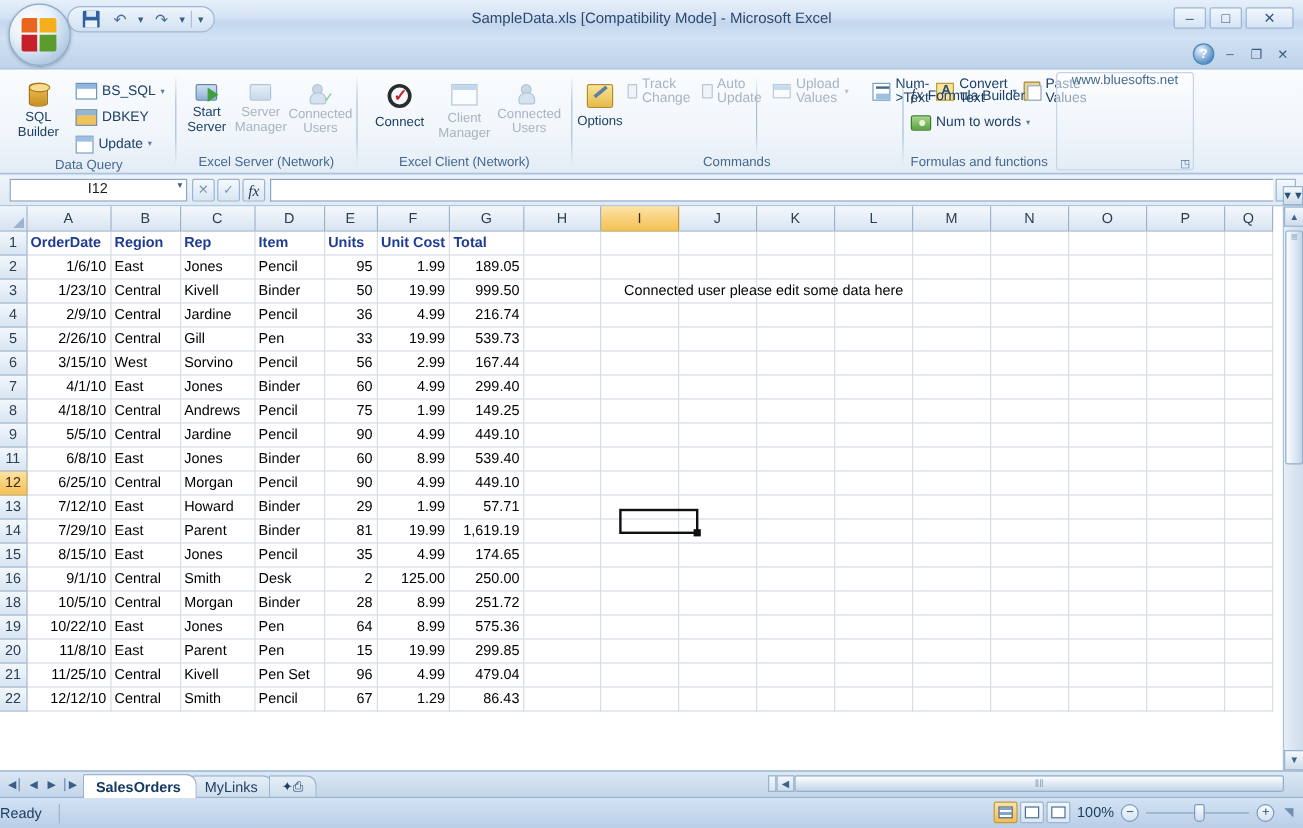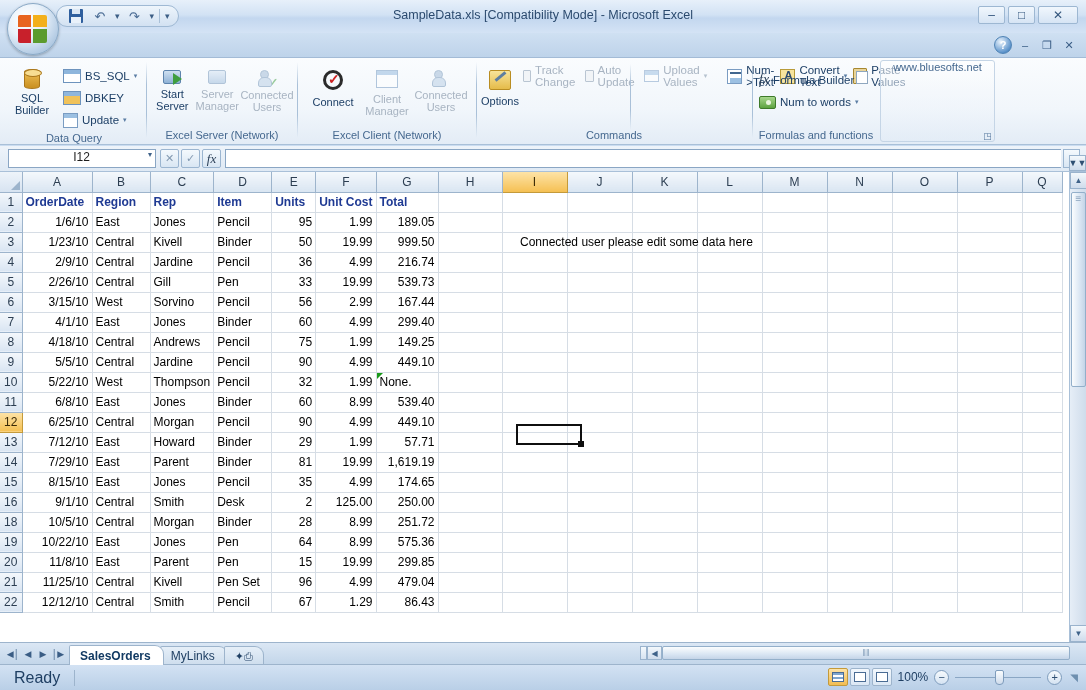--- a/index.html
+++ b/index.html
@@ -397,21 +397,21 @@
     display:flex;align-items:center;justify-content:center; color:#8aa3bd; font-size:9px;
   }
 
   
   .statusbar {
     position: absolute; left: 0; top: 664px; width: 1086px; height: 26px;
     background: linear-gradient(to bottom,#d3e2f3,#b9cfe7);
     border-top: 1px solid #9db4cc;
     display:flex; align-items:center;
   }
-  .status-text { margin-left: 14px; font-size: 16px; color:#1f3f63; }
+  .status-text { font-size: 12px; color:#1f3f63; }
   .status-sep { width:1px; height:16px; background:#9db4cc; margin-left:14px; }
   .status-right {
     position:absolute; right: 8px; top: 3px; display:flex; align-items:center; gap: 6px;
   }
   .viewbtns { display:flex; gap:2px; }
   .vbtn {
     width: 20px; height: 18px; border: 1px solid #9db4cc; border-radius:2px;
     background: linear-gradient(to bottom,#f2f7fc,#dbe7f4);
     display:flex;align-items:center;justify-content:center;
   }
@@ -859,40 +859,20 @@
             <td class="cell"></td>
             <td class="cell"></td>
             <td class="cell"></td>
             <td class="cell"></td>
             <td class="cell"></td>
             <td class="cell"></td>
             <td class="cell"></td>
             <td class="cell"></td>
           </tr>
           <tr>
-            <td class="rowhdr">10</td>
-            <td class="cell r">5/22/10</td>
-            <td class="cell">West</td>
-            <td class="cell">Thompson</td>
-            <td class="cell">Pencil</td>
-            <td class="cell r">32</td>
-            <td class="cell r">1.99</td>
-            <td class="cell err">None.</td>
-            <td class="cell"></td>
-            <td class="cell"></td>
-            <td class="cell"></td>
-            <td class="cell"></td>
-            <td class="cell"></td>
-            <td class="cell"></td>
-            <td class="cell"></td>
-            <td class="cell"></td>
-            <td class="cell"></td>
-            <td class="cell"></td>
-          </tr>
-          <tr>
             <td class="rowhdr">11</td>
             <td class="cell r">6/8/10</td>
             <td class="cell">East</td>
             <td class="cell">Jones</td>
             <td class="cell">Binder</td>
             <td class="cell r">60</td>
             <td class="cell r">8.99</td>
             <td class="cell r">539.40</td>
             <td class="cell"></td>
             <td class="cell"></td>

